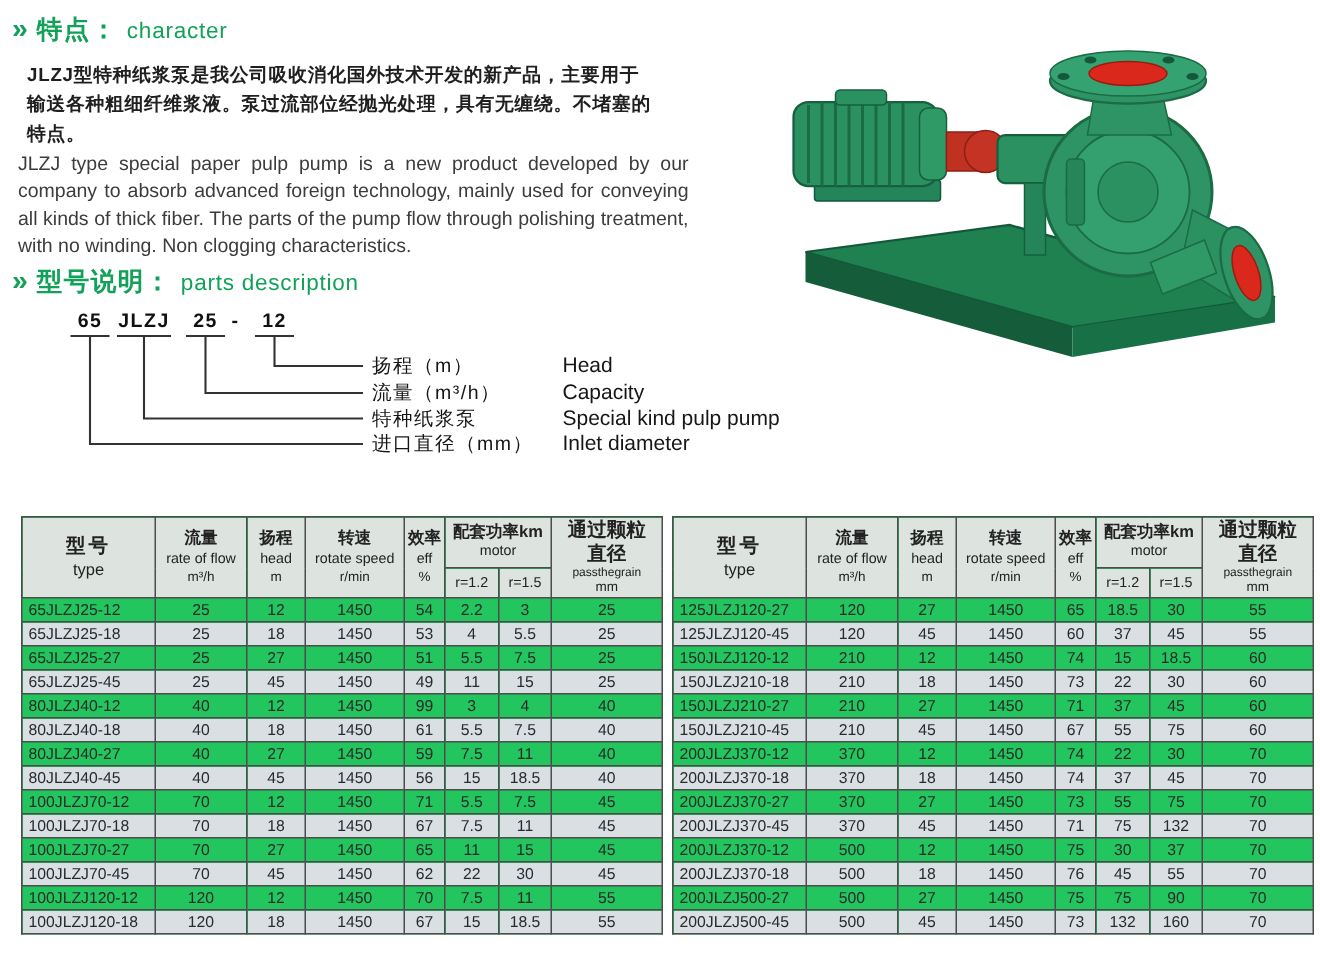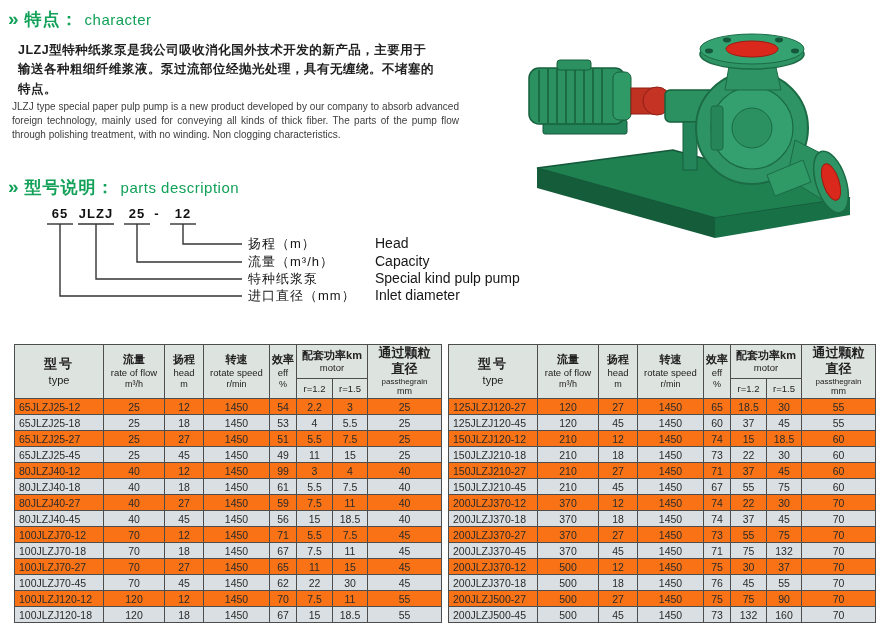--- a/index.html
+++ b/index.html
@@ -8,23 +8,23 @@
     font-family:"Liberation Sans", sans-serif;color:#222;overflow:hidden;
   }
   .abs{position:absolute;}
   
   .sec-head{display:flex;align-items:baseline;gap:6px;color:#12a158;white-space:nowrap;}
   .sec-head .marker{font-size:19px;font-weight:bold;}
   .sec-head .zh{font-size:17px;font-weight:bold;letter-spacing:1px;}
   .sec-head .en{font-size:15px;font-weight:500;letter-spacing:.5px;}
   
   .para-zh{font-size:12.5px;line-height:1.55;font-weight:600;color:#1f1f1f;letter-spacing:.5px;}
-  .para-en{font-size:10px;line-height:1.42;color:#3c3c3c;text-align:justify;}
+  .para-en{font-size:13px;line-height:1.42;color:#3c3c3c;text-align:justify;}
   
-  table.perf{border-collapse:collapse;table-layout:fixed;width:427px;background:#f97316;}
+  table.perf{border-collapse:collapse;table-layout:fixed;width:427px;background:#22c55e;}
   table.perf th, table.perf td{
     border:1px solid #4d4d4d;padding:0 2px;text-align:center;vertical-align:middle;
     font-weight:normal;overflow:hidden;
   }
   table.perf thead th{background:#dde3df;}
   table.perf td{height:15px;font-size:10.5px;white-space:nowrap;color:#2a2a2a;}
   table.perf tbody tr:nth-child(even) td{background:#d9dfe3;}
   table.perf td.type-cell{text-align:left;padding-left:4px;}
   .hz{font-size:11px;font-weight:bold;color:#222;line-height:1.25;}
   .hz-big{font-size:13px;font-weight:bold;letter-spacing:2px;color:#222;line-height:1.3;}

